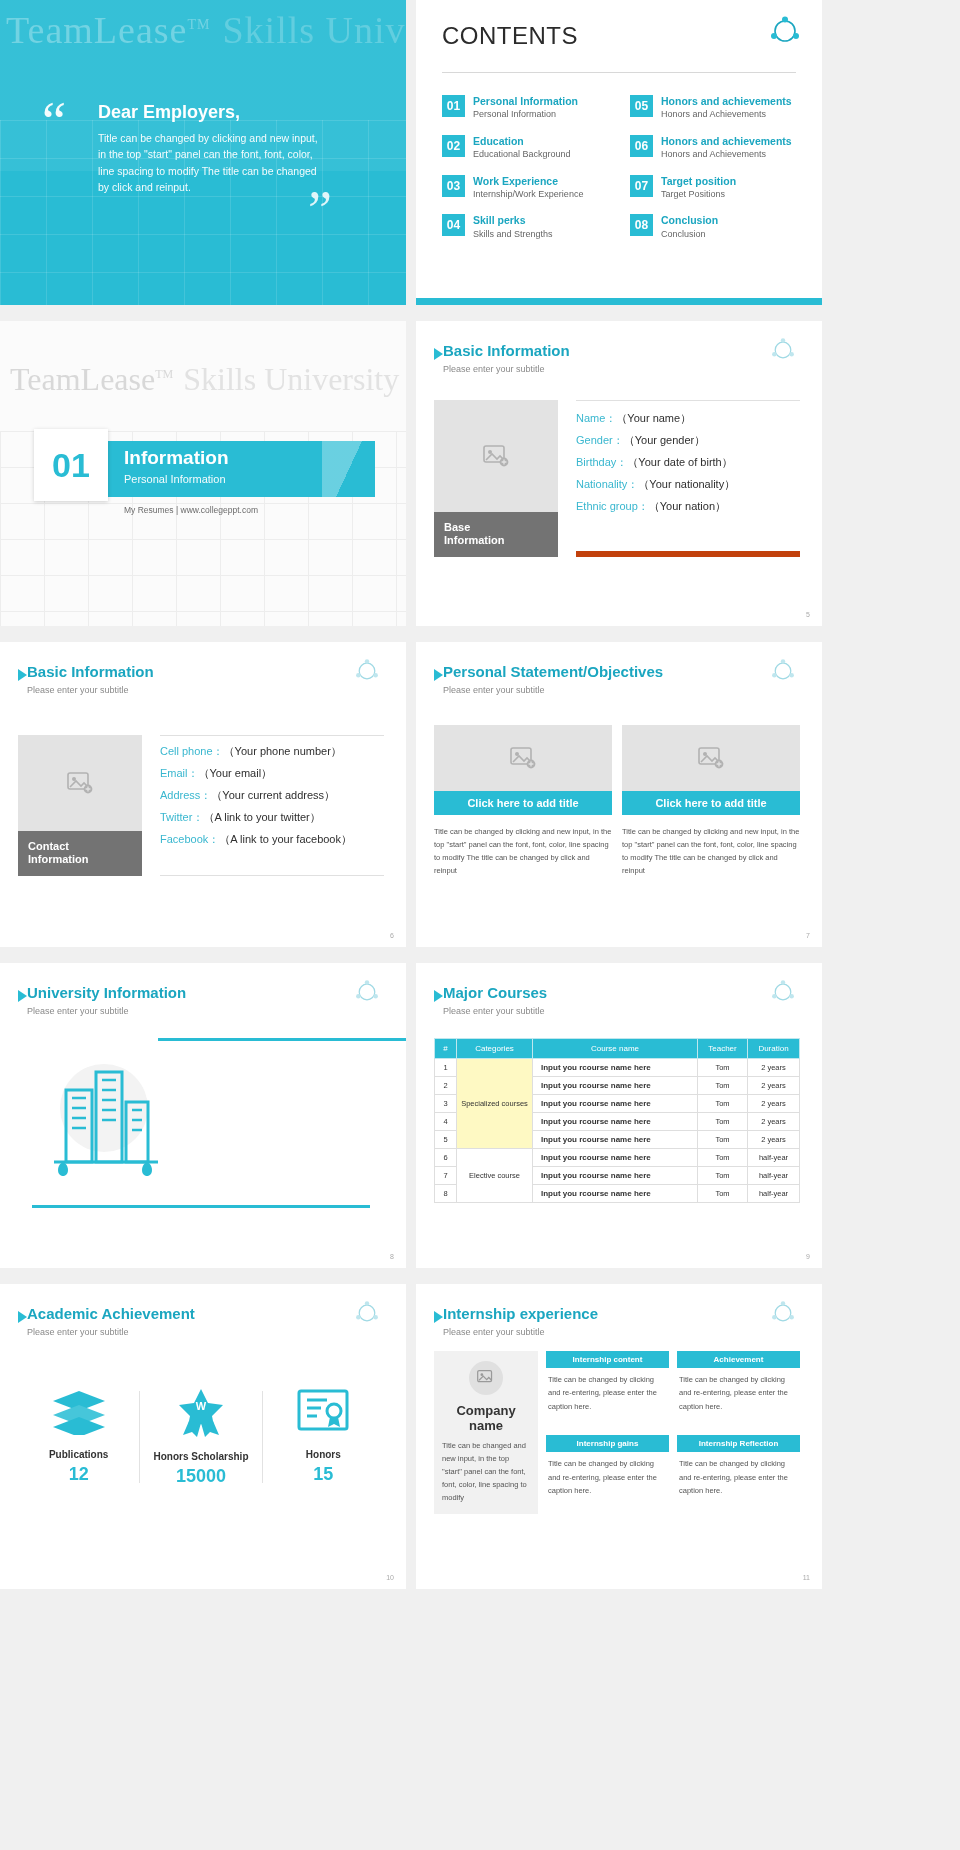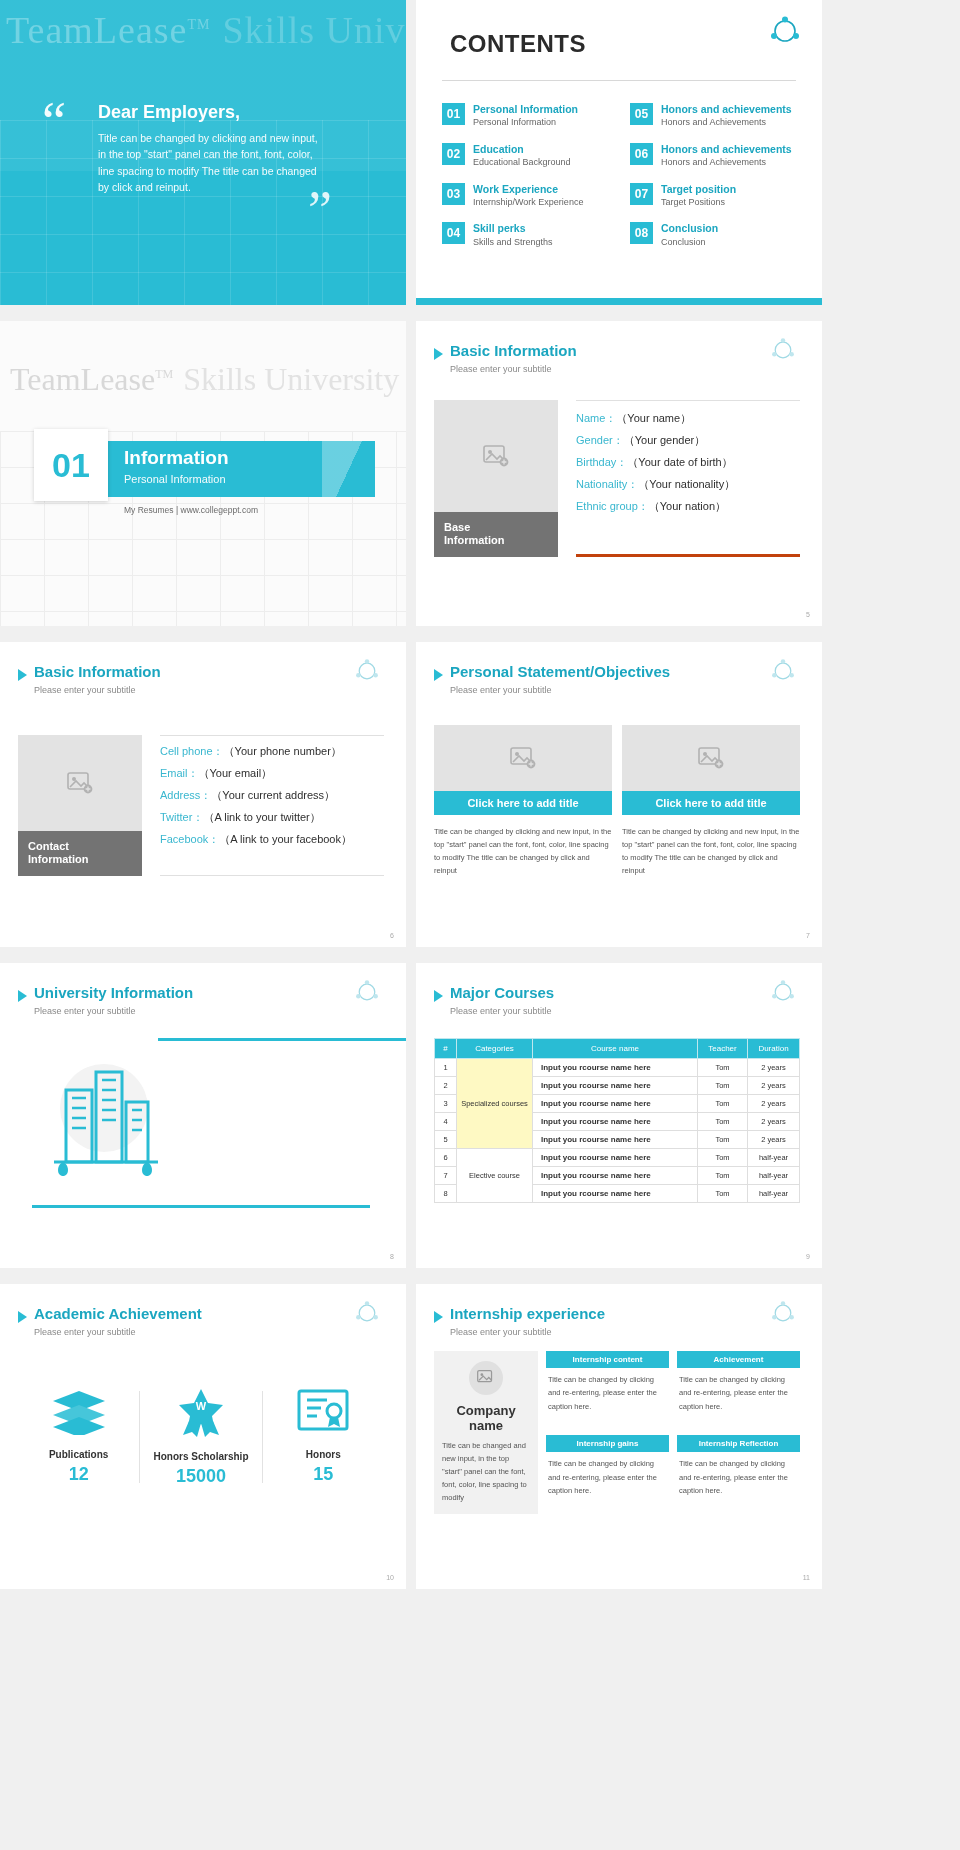--- a/index.html
+++ b/index.html
@@ -68,22 +68,22 @@
   }
   .cover p {
     position: absolute; left: 98px; top: 130px; width: 222px;
     margin: 0; font-size: 10.5px; line-height: 1.55;
     color: rgba(255,255,255,.95);
   }
 
   
   .contents { padding: 22px 26px; }
   .contents h1 {
-    margin: 8px; font-size: 24px; letter-spacing: .5px;
-    color: #2b2b2b; font-weight: bold;
+    margin: 0; font-size: 24px; letter-spacing: .5px;
+    color: #2b2b2b; font-weight: normal;
   }
   .contents .rule { margin-top: 22px; height: 1px; background: #d8d8d8; }
   .toc {
     margin-top: 22px;
     display: grid; grid-template-columns: 1fr 1fr; gap: 14px 22px;
   }
   .toc-item { display: flex; gap: 8px; align-items: flex-start; }
   .toc-num {
     width: 23px; height: 22px; flex: none;
     background: #29bcd4; color: #fff;
@@ -141,21 +141,21 @@
     position: absolute; left: 124px; top: 152px;
     font-size: 11px; color: rgba(255,255,255,.95);
   }
   .divider .dmeta {
     position: absolute; left: 124px; top: 184px;
     font-size: 8.5px; color: #6b6b6b;
   }
 
   
   .cs { padding: 22px 22px 0 18px; }
-  .cs-head { display: flex; align-items: flex-start; gap: 7px; }
+  .cs-head { display: flex; align-items: flex-start; }
   .tri {
     width: 0; height: 0; margin-top: 5px;
     border-left: 9px solid #29bcd4;
     border-top: 6px solid transparent;
     border-bottom: 6px solid transparent;
   }
   .cs-title { font-size: 15px; font-weight: bold; color: #1ba6c0; line-height: 1.1; }
   .cs-sub { font-size: 9px; color: #8a8a8a; margin-top: 4px; }
   .pgnum { position: absolute; right: 12px; bottom: 8px; font-size: 7px; color: #aaa; }
 
@@ -350,21 +350,21 @@
               <path d="M3 16l6-6 5 5 3-3 4 4" fill="none" stroke="#8b8b8b" stroke-width="1.6"></path>
               <circle cx="21" cy="18" r="4.4" fill="#8b8b8b"></circle>
               <path d="M21 15.6v4.8M18.6 18h4.8" stroke="#e3e3e3" stroke-width="1.3"></path>
             </svg>
           </div>
           <div class="cap-tile">
             <div>Base</div>
             <div>Information</div>
           </div>
         </div>
-        <div style="flex:1;border-top:1px solid #e0e0e0;border-bottom:3px solid #c2410c;padding:6px 0;">
+        <div style="flex:1;border-top:1px solid #e0e0e0;border-bottom:6px solid #c2410c;padding:6px 0;">
           <div class="kv">
             <div><span class="k">Name：</span><span>（Your name）</span></div>
             <div><span class="k">Gender：</span><span>（Your gender）</span></div>
             <div><span class="k">Birthday：</span><span>（Your date of birth）</span></div>
             <div><span class="k">Nationality：</span><span>（Your nationality）</span></div>
             <div><span class="k">Ethnic group：</span><span>（Your nation）</span></div>
           </div>
         </div>
       </div>
       <div class="pgnum">5</div>

